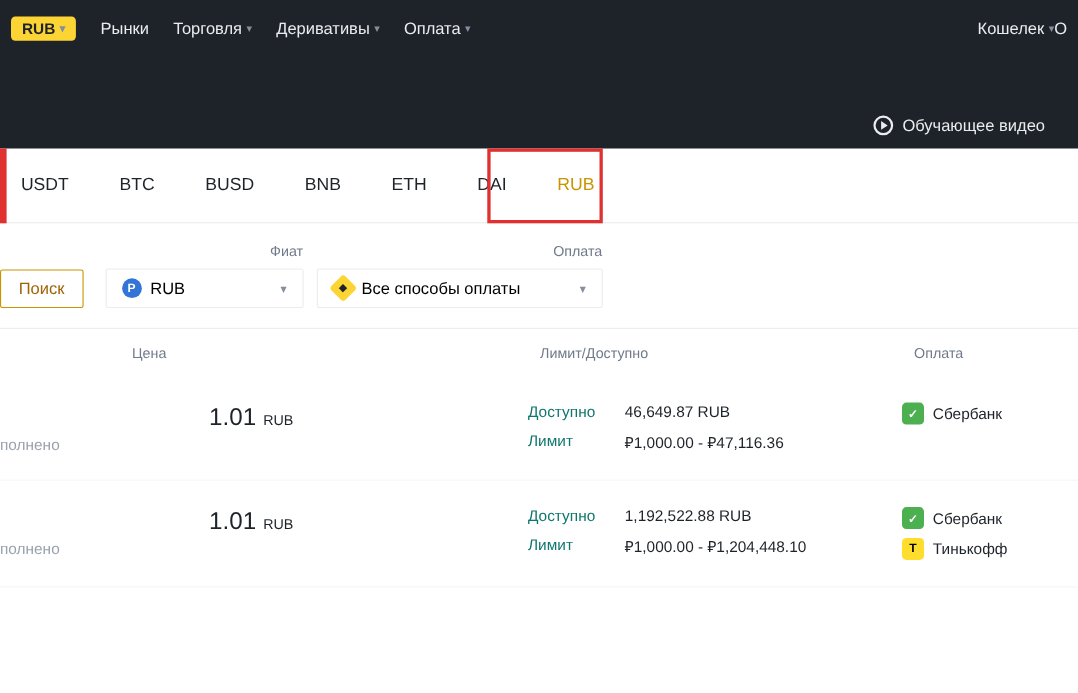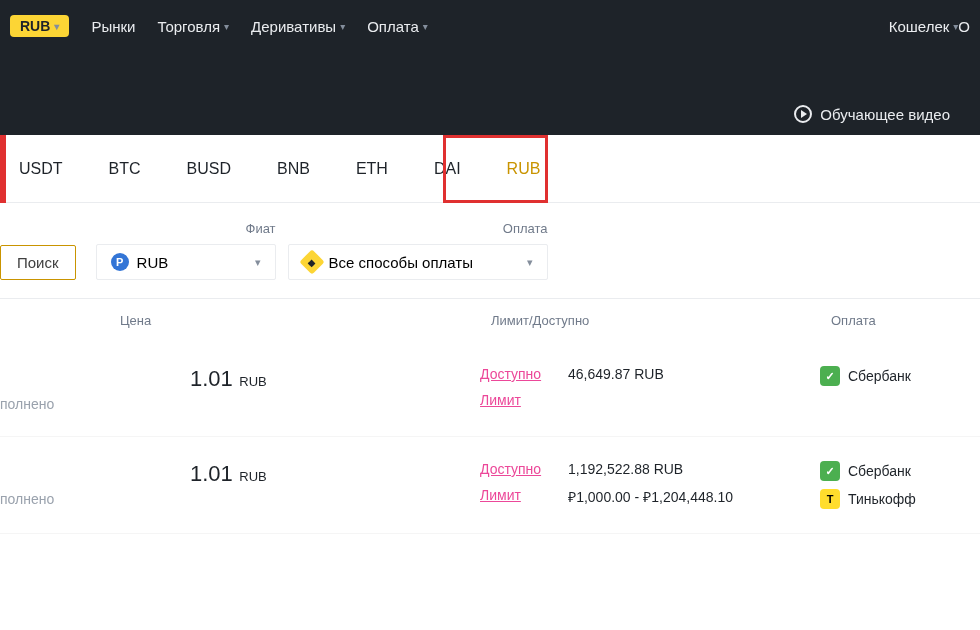--- a/index.html
+++ b/index.html
@@ -16,36 +16,36 @@
 .asset-tabs { display: flex; padding: 0 15px; height: 68px; align-items: center; border-bottom: 1px solid #eaecef; gap: 38px; position: relative; }
 .asset-tab { font-size: 16px; color: #1e2329; cursor: pointer; padding: 8px 4px; }
 .asset-tab.active { color: #c99400; font-weight: 500; }
 .red-box-1 { position: absolute; left: 0; top: 0; width: 6px; height: 68px; border: 3px solid #e03030; }
 .red-box-2 { position: absolute; left: 443px; top: 0; width: 105px; height: 68px; border: 3px solid #e03030; }
 .filters { display: flex; align-items: flex-end; padding: 18px 0 18px 0; gap: 12px; border-bottom: 1px solid #eaecef; }
 .filter-group { display: flex; flex-direction: column; gap: 8px; text-align: right; }
 .filter-label { font-size: 13px; color: #707a8a; }
 .dropdown { border: 1px solid #eaecef; padding: 8px 14px; min-width: 180px; display: flex; align-items: center; gap: 8px; font-size: 15px; cursor: pointer; background: #fff; border-radius: 2px; }
 .dropdown .chev2 { margin-left: auto; color: #848e9c; font-size: 11px; }
-.search-btn { border: 1px solid #c99400; color: #404040; padding: 8px 16px; font-size: 15px; cursor: pointer; border-radius: 2px; background: #fff; margin-right: 8px; }
+.search-btn { border: 1px solid #c99400; color: #a16207; padding: 8px 16px; font-size: 15px; cursor: pointer; border-radius: 2px; background: #fff; margin-right: 8px; }
 .fiat-icon { width: 18px; height: 18px; background: #3375d6; border-radius: 50%; color: #fff; font-size: 11px; display: flex; align-items: center; justify-content: center; font-weight: bold; }
 .pay-icon { width: 18px; height: 18px; background: #fcd535; border-radius: 3px; transform: rotate(45deg); display: flex; align-items: center; justify-content: center; }
 .pay-icon span { transform: rotate(-45deg); font-size: 10px; color: #1e2329; }
 .table-header { display: flex; padding: 14px 0; font-size: 13px; color: #707a8a; }
 .col-price { width: 480px; padding-left: 120px; }
 .col-limit { width: 340px; margin-left: 11px; }
 .col-pay { flex: 1; }
 .listing { display: flex; padding: 24px 0; border-bottom: 1px solid #f5f5f5; align-items: flex-start; }
 .col-status { width: 190px; padding-top: 30px; color: #9aa2ad; font-size: 14px; }
 .price-cell { width: 290px; }
 .price-val { font-size: 22px; font-weight: 500; color: #1e2329; }
 .price-unit { font-size: 13px; color: #1e2329; margin-left: 2px; }
 .limit-cell { width: 340px; display: flex; flex-direction: column; gap: 10px; font-size: 14px; }
 .limit-row { display: flex; gap: 18px; }
-.limit-label { color: #ec4899; min-width: 70px; text-decoration: underline; }
+.limit-label { color: #0f766e; min-width: 70px; }
 .limit-val { color: #1e2329; }
 .pay-cell { flex: 1; display: flex; flex-direction: column; gap: 8px; font-size: 14px; }
 .pay-item { display: flex; align-items: center; gap: 8px; color: #1e2329; }
 .bank-icon { width: 20px; height: 20px; border-radius: 4px; display: flex; align-items: center; justify-content: center; font-size: 11px; font-weight: bold; }
 .sber { background: #4caf50; color: #fff; }
 .tink { background: #ffdd2d; color: #000; }
 </style>
 </head>
 <body>
 
@@ -132,20 +132,21 @@
     <div class="price-cell">
       <span class="price-val">1.01</span> <span class="price-unit">RUB</span>
     </div>
     <div class="limit-cell">
       <div class="limit-row">
           <span class="limit-label">Доступно</span>
           <span class="limit-val">46,649.87 RUB</span>
         </div>
       <div class="limit-row">
           <span class="limit-label">Лимит</span>
+          <span class="limit-val">₽1,000.00 - ₽47,116.36</span>
         </div>
     </div>
     <div class="pay-cell">
         <div class="pay-item">
           <span class="bank-icon sber">✓</span>
           <span>Сбербанк</span>
         </div>
       </div>
     </div>
     <div class="listing">

